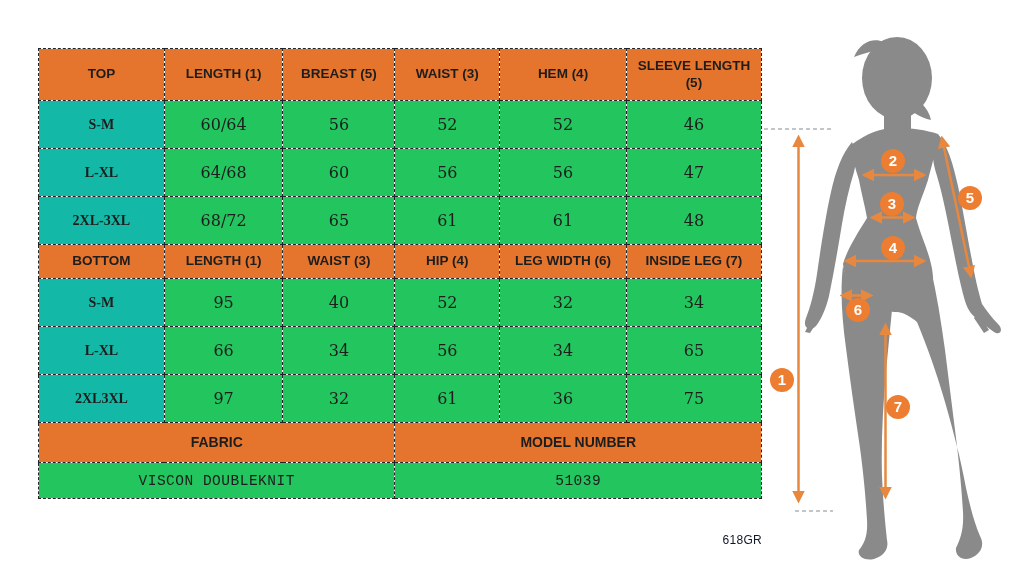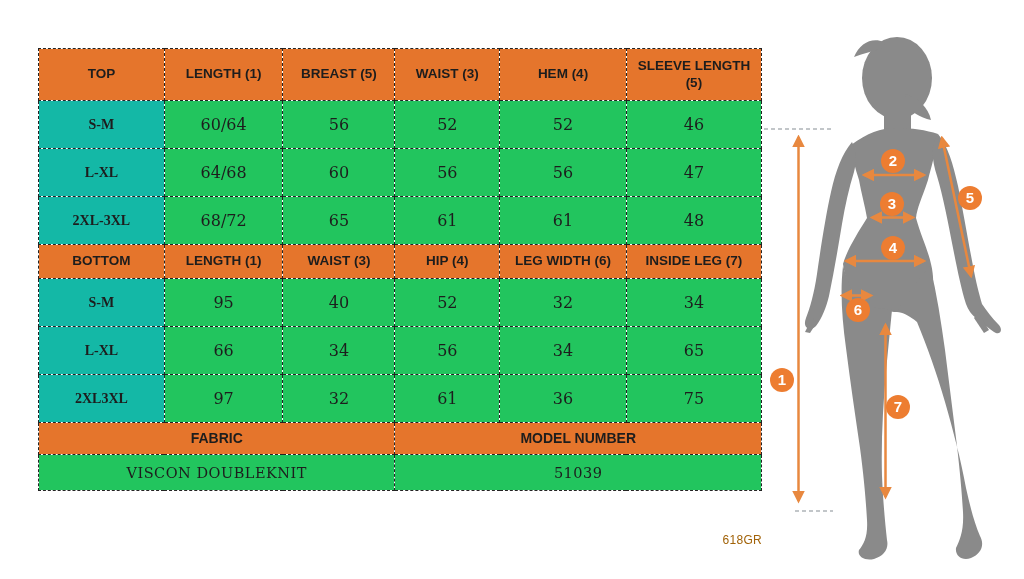--- a/index.html
+++ b/index.html
@@ -23,27 +23,27 @@
     background:#22c55e;font-size:16px;
     font-family:"DejaVu Serif",serif;
   }
   td.sizecol{
     background:#14b8a6;font-weight:bold;font-size:14px;
     font-family:Liberation Serif, serif;
   }
   tr.r-head{height:52px;}
   tr.r-data{height:48px;}
   tr.r-head2{height:34px;}
-  tr.r-info-h{height:32px;}
+  tr.r-info-h{height:40px;}
   tr.r-info-v{height:36px;}
   tr.r-info-h td.hdr{font-size:14px;}
-  tr.r-info-v td.val{font-size:14.5px;letter-spacing:0.5px;}
+  tr.r-info-v td.val{font-size:14.5px;letter-spacing:0.5px;font-family:Liberation Mono, monospace;}
   .footnote{
     position:absolute;top:533px;right:262px;
-    font-size:12px;color:#a16207;letter-spacing:0.3px;
+    font-size:12px;color:#0f172a;letter-spacing:0.3px;
   }
   svg.figure{position:absolute;left:0;top:0;width:1024px;height:579px;pointer-events:none;}
   .badge-num{
     font-family:"Liberation Sans",sans-serif;font-weight:bold;font-size:15px;fill:#ffffff;
   }
 </style>
 </head>
 <body>
 
 <table class="size-chart">

